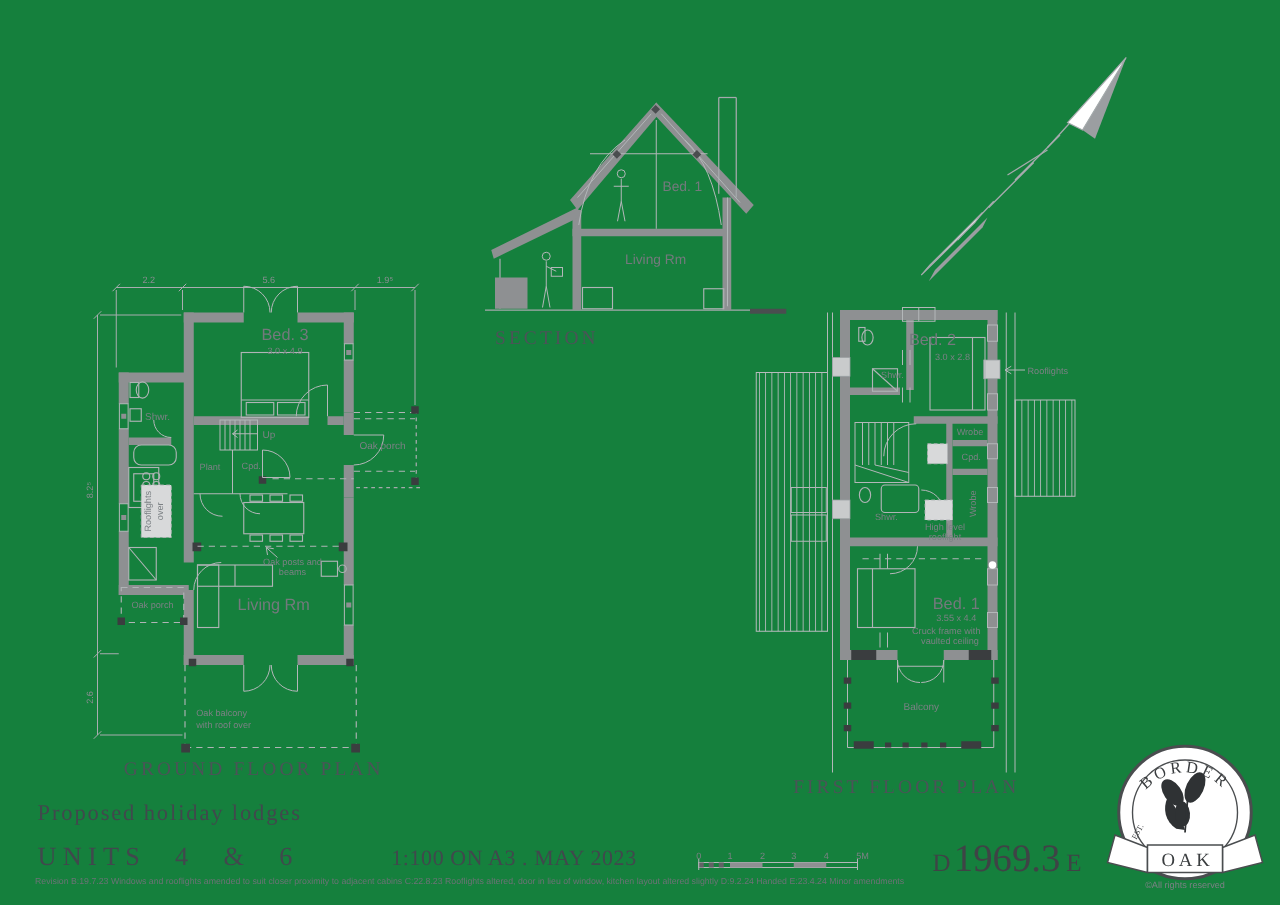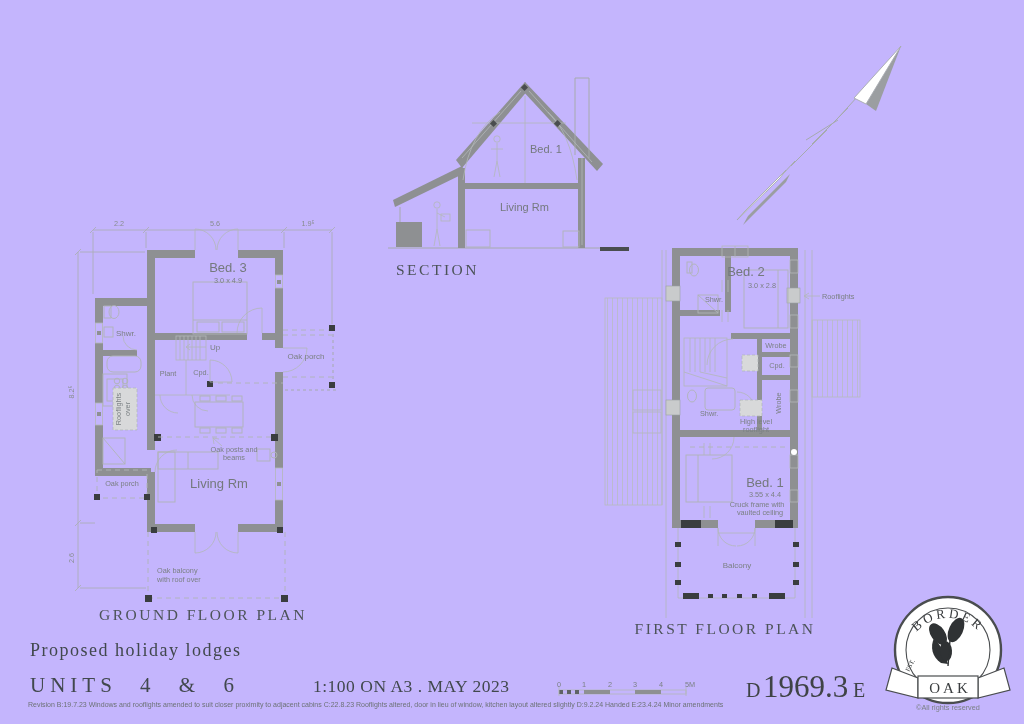--- a/index.html
+++ b/index.html
@@ -1,16 +1,16 @@
 <!DOCTYPE html>
 <html><head>
 <meta charset="utf-8">
 <style>
   html,body{margin:0;padding:0;background:#ffffff;}
-  .sheet{position:relative;width:1024px;height:724px;background:#c4b5fd;overflow:hidden;}
+  .sheet{position:relative;width:1024px;height:724px;background:#15803d;overflow:hidden;}
   svg{display:block;}
   
   .wall{fill:#8e9092;stroke:none;}
   .wall-dark{fill:#3a3d3f;}
   .wall-light{fill:#c9cbcc;stroke:#9aa0a3;stroke-width:.6;}
   .ln{stroke:#a6aaad;stroke-width:1;fill:none;}
   .ln-thin{stroke:#b3b7b9;stroke-width:.8;fill:none;}
   .ln-fur{stroke:#b0b4b6;stroke-width:.9;fill:none;}
   .ln-dash{stroke:#b0b4b6;stroke-width:.9;fill:none;stroke-dasharray:5 4;}
   .ln-dash2{stroke:#a6aaad;stroke-width:1;fill:none;stroke-dasharray:3 3;}

